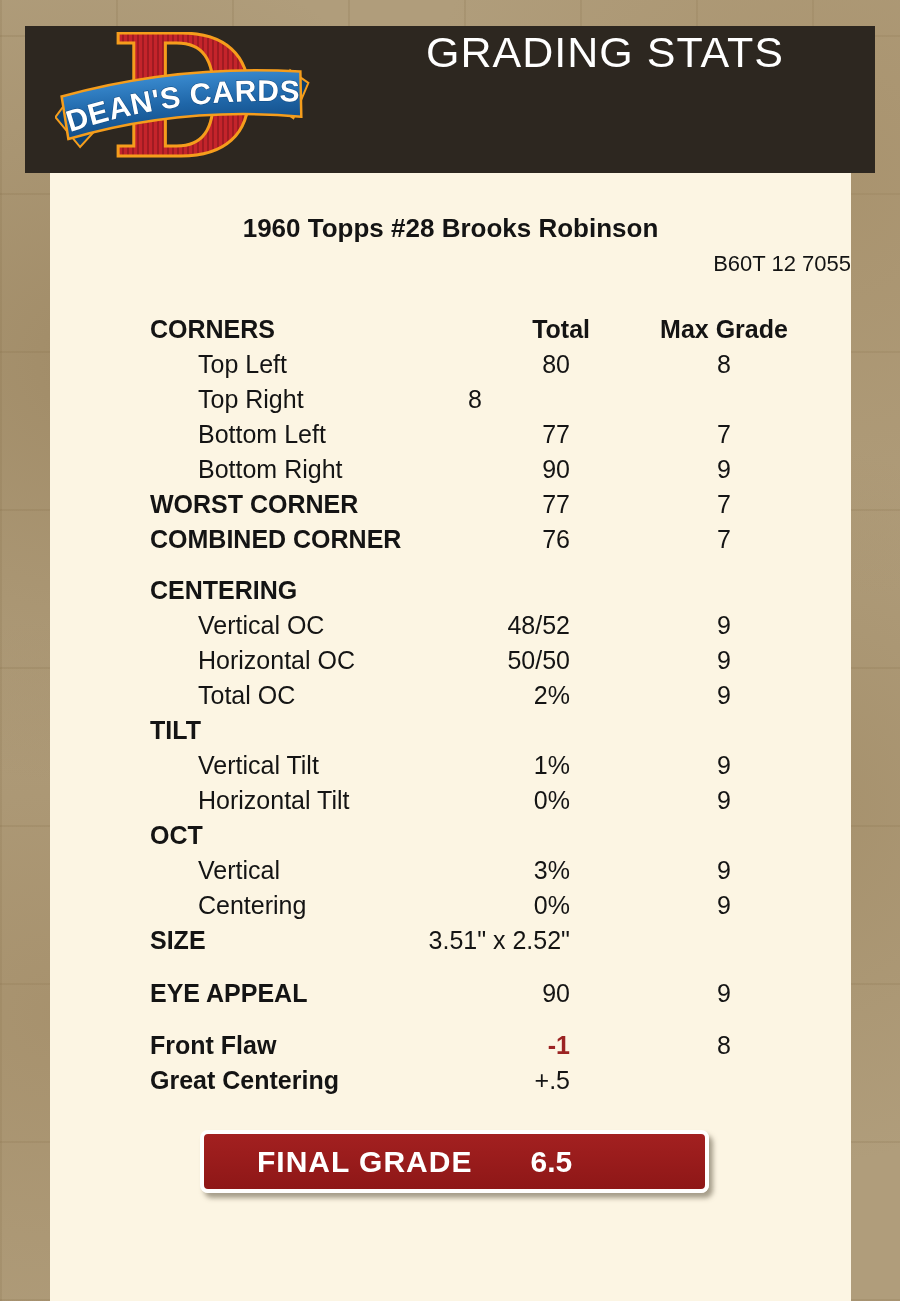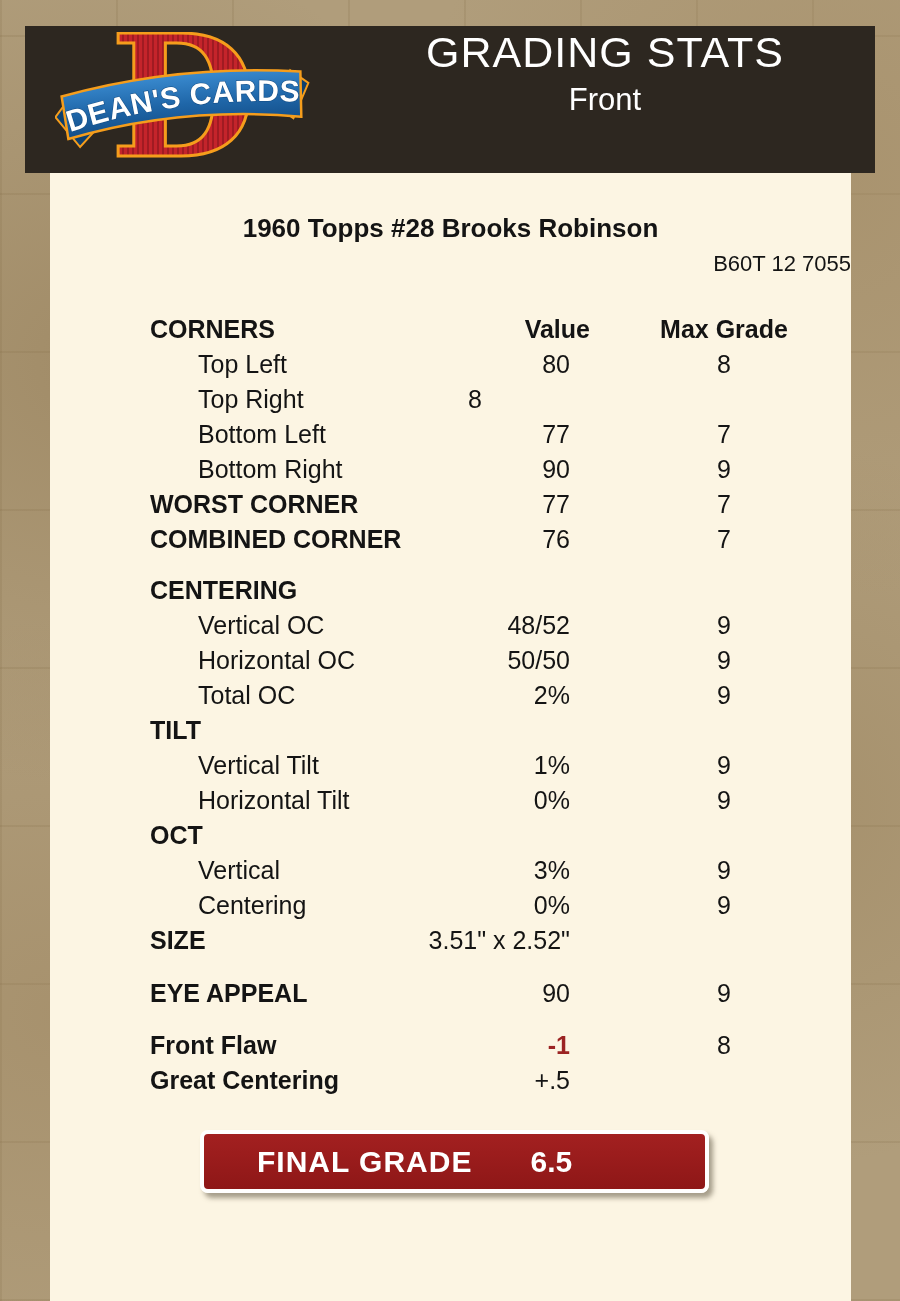--- a/index.html
+++ b/index.html
@@ -88,32 +88,31 @@
         <path d="M 238,48 L 255,62 L 237,96 L 224,85 Z" fill="#0d3f6e" stroke="#f59d1c" stroke-width="2"></path>
         <path d="M 8,54 Q 127,32 248,50 L 245,95 Q 127,74 11,97 Z" fill="url(#ribbonGrad)" stroke="#f59d1c" stroke-width="2.5"></path>
         <path id="ribbonTextPath" d="M 14,90 Q 127,64 244,80" fill="none"></path>
         <text font-size="30" font-weight="bold" fill="#ffffff" letter-spacing="0.5" style="paint-order:stroke" stroke="#134a80" stroke-width="1">
           <textPath href="#ribbonTextPath" startOffset="50%" text-anchor="middle">DEAN'S CARDS</textPath>
         </text>
       </g>
     </svg>
     <div class="header-text">
       <div class="header-title">GRADING STATS</div>
-      <div class="header-subtitle">Front</div>
     </div>
   </div>
 
   <div class="card">
     <div class="card-title">1960 Topps #28 Brooks Robinson</div>
     <div class="card-subtitle">B60T 12 7055</div>
 
     <div class="gtable">
       <div class="row">
         <div class="c-label hdr">CORNERS</div>
-        <div class="c-value hdr">Value</div>
+        <div class="c-value hdr">Total</div>
         <div class="c-max hdr">Max Grade</div>
       </div>
 
       <div class="row indent">
         <div class="c-label">Top Left</div>
         <div class="c-value">80</div>
         <div class="c-max">8</div>
       </div>
       <div class="row indent">
         <div class="c-label">Top Right</div>

